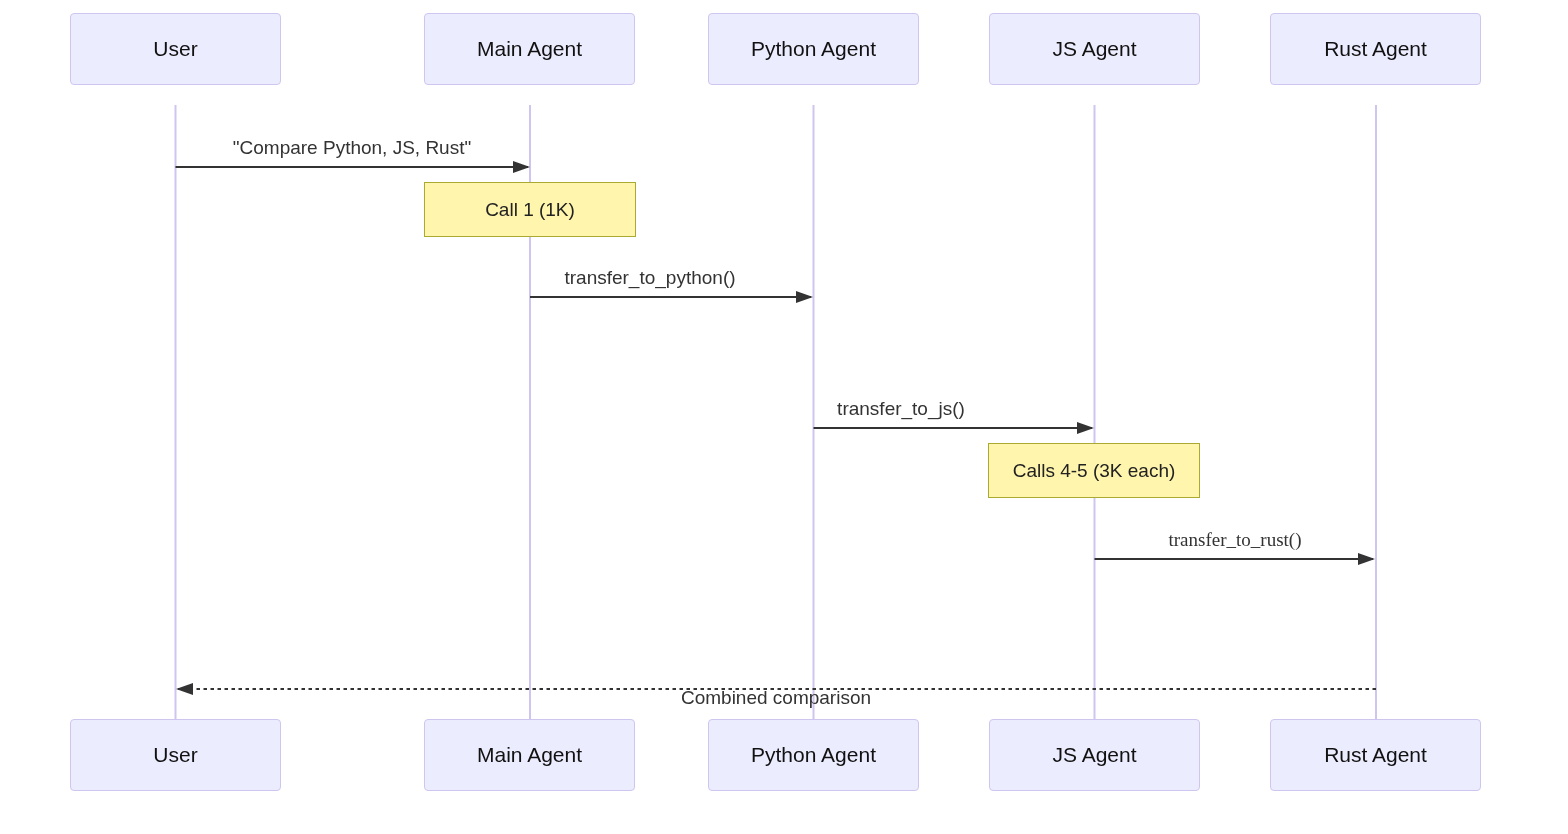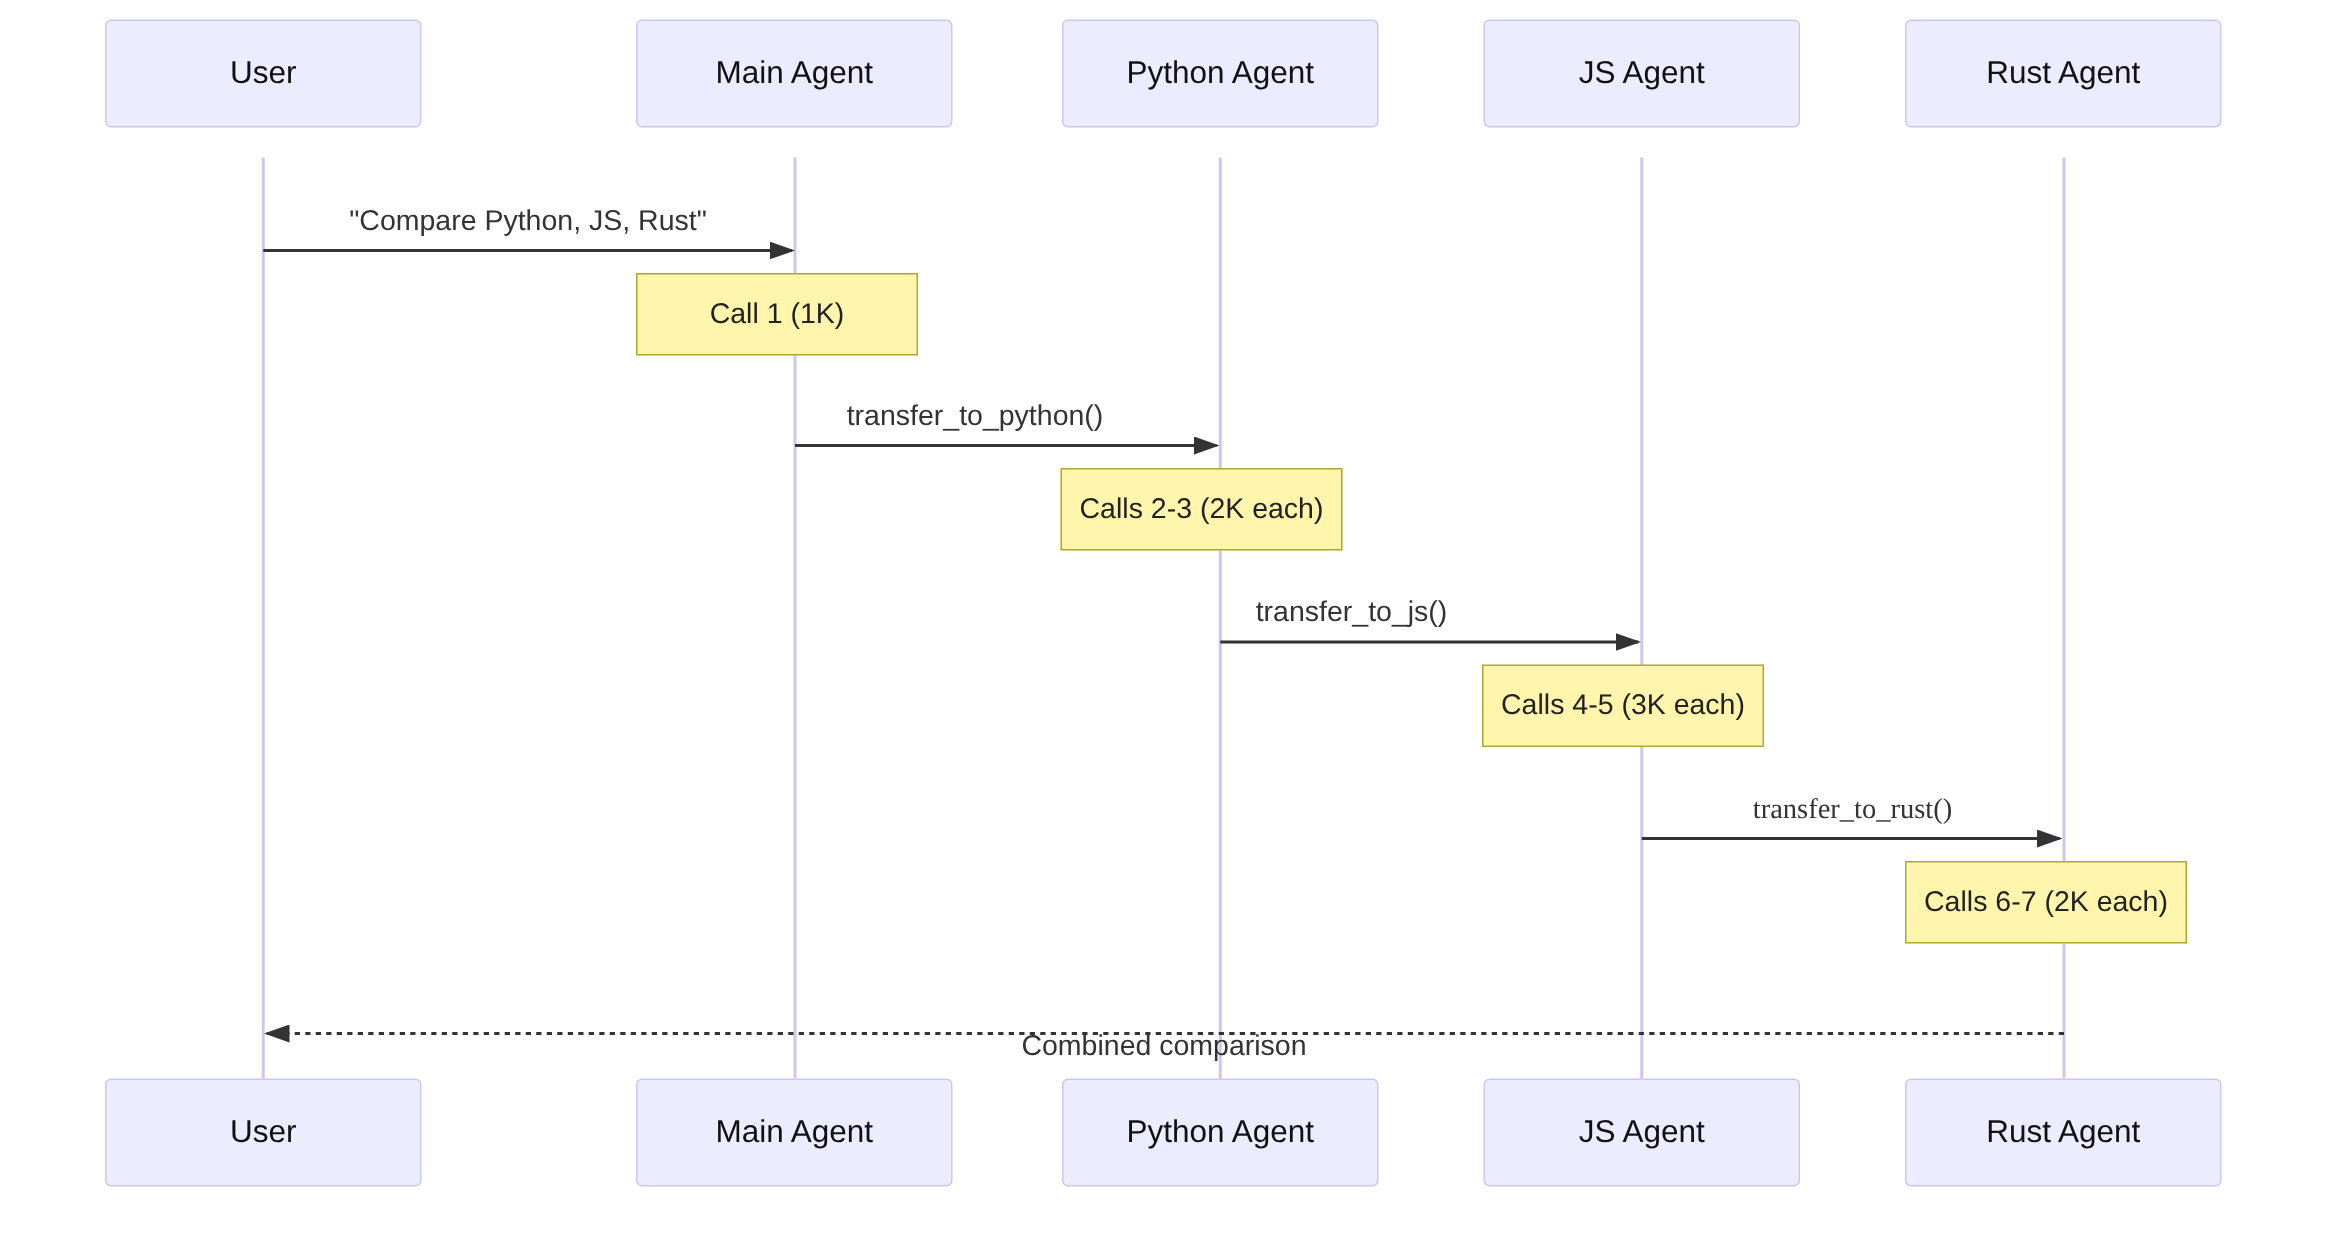--- a/index.html
+++ b/index.html
@@ -40,21 +40,21 @@
     position: absolute;
     transform: translateX(-50%);
     white-space: nowrap;
     font-size: 19px;
     line-height: 22px;
     color: #333333;
     text-align: center;
   }
   .note {
     position: absolute;
-    width: 188px;
+    width: 212px;
     height: 55px;
     box-sizing: border-box;
     background: #FFF5AD;
     border: 1px solid #AAAA33;
     display: flex;
     align-items: center;
     justify-content: center;
     font-size: 19px;
     color: #222222;
     white-space: nowrap;
@@ -117,17 +117,15 @@
     <span>Rust Agent</span>
   </div>
 
   <div class="msg-label" style="left:352px;  top:137px;">"Compare Python, JS, Rust"</div>
   <div class="msg-label" style="left:650px;  top:267px;">transfer_to_python()</div>
   <div class="msg-label" style="left:901px;  top:398px;">transfer_to_js()</div>
   <div class="msg-label" style="left:1235px; top:529px;font-family:Liberation Serif, serif;">transfer_to_rust()</div>
   <div class="msg-label" style="left:776px;  top:659px;margin-top:28px;">Combined comparison</div>
 
   <div class="note" style="left:424px;  top:182px;">Call 1 (1K)</div>
-  <div class="note" style="left:707px;  top:312px;">Calls 2-3 (2K each)</div>
   <div class="note" style="left:988px;  top:443px;">Calls 4-5 (3K each)</div>
-  <div class="note" style="left:1270px; top:574px;">Calls 6-7 (2K each)</div>
 
 </div>
 
 </body></html>

